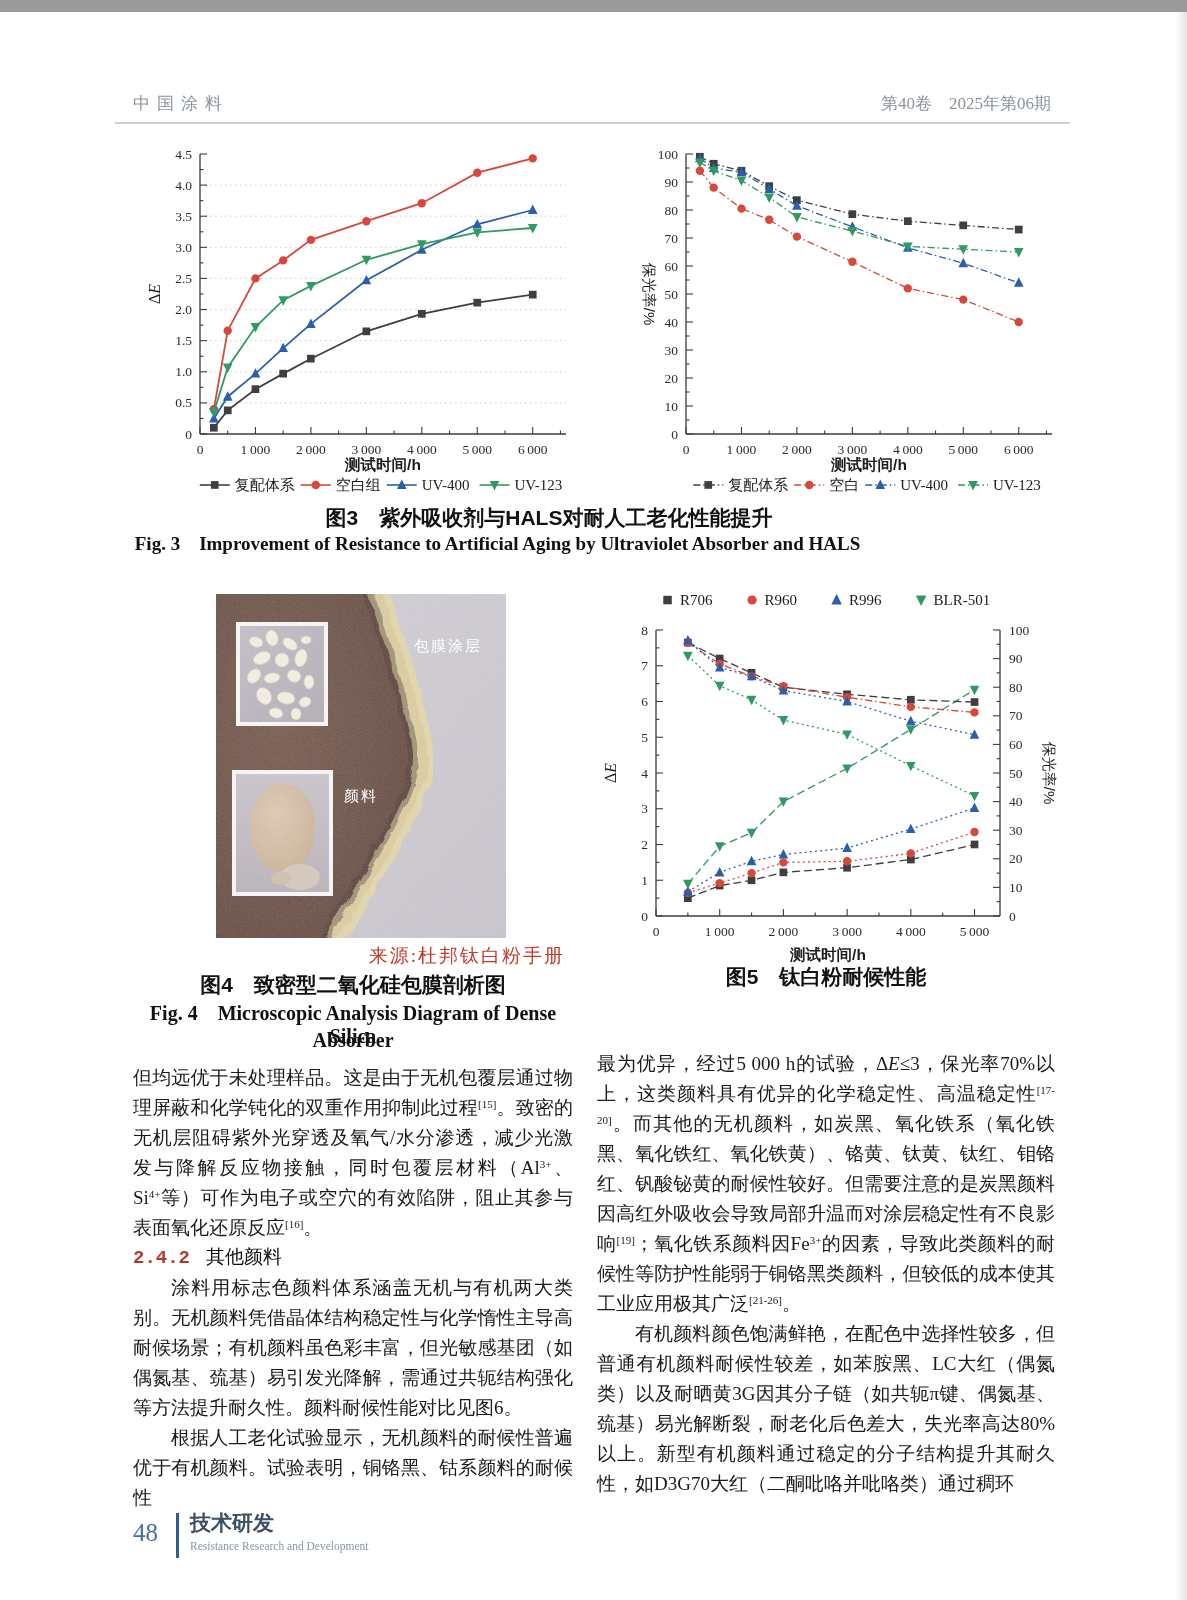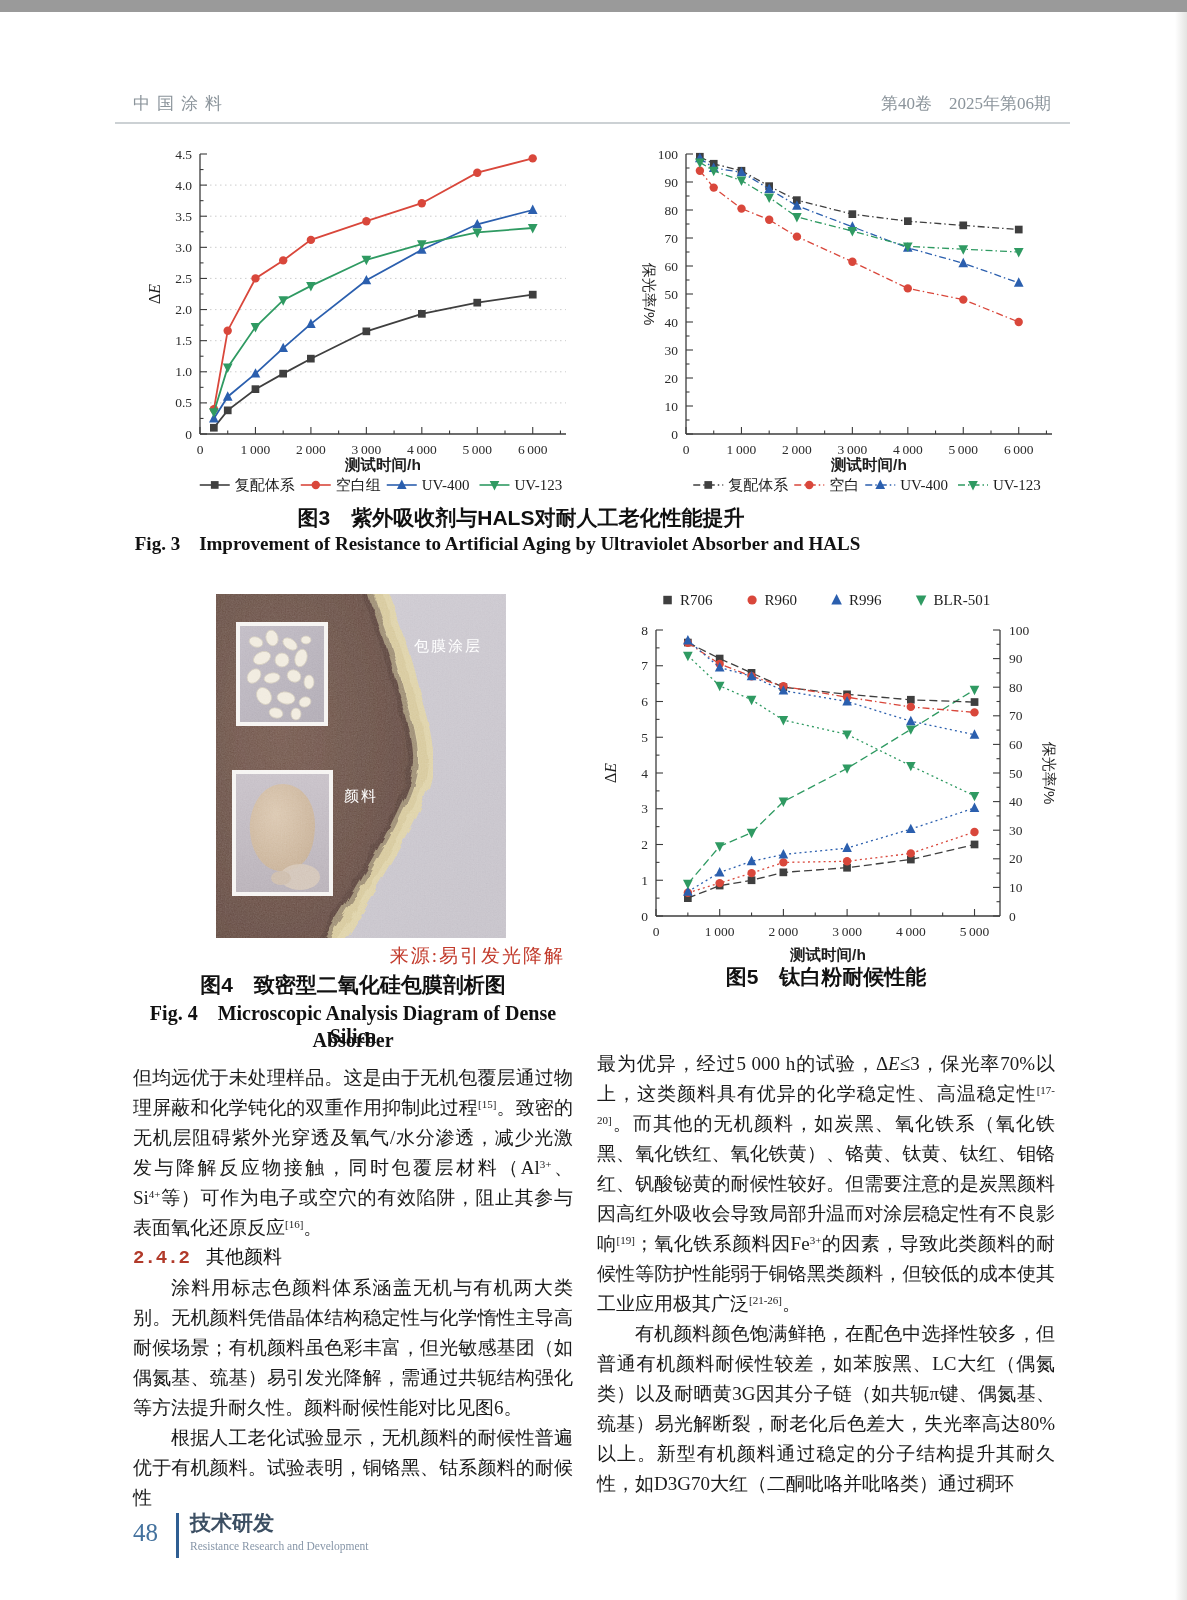--- a/index.html
+++ b/index.html
@@ -13,21 +13,21 @@
   .hdr-right{position:absolute;right:136px;top:80px;font-size:17px;color:#8b949b;}
   .hdr-rule{position:absolute;left:115px;top:110px;width:955px;height:1.5px;background:#ccd1d4;}
   svg.chart{position:absolute;}
   #c-fig3-left{left:138px;top:126px;}
   #c-fig3-right{left:618px;top:126px;}
   #c-fig5{left:598px;top:572px;}
   .cap-cn{font-family:"Liberation Sans",sans-serif;font-weight:bold;font-size:21px;
           color:#111;text-align:center;}
   .cap-en{font-family:"Liberation Serif",serif;font-weight:bold;font-size:19px;
           color:#111;text-align:center;}
-  .cap3-cn{position:absolute;left:0;width:1042px;top:492px;}
+  .cap3-cn{position:absolute;left:0;width:1042px;top:492px;padding-left:28px;}
   .cap3-en{position:absolute;left:0;width:995px;top:521px;}
   #fig4-art{position:absolute;left:216px;top:582px;}
   .fig4-source{position:absolute;left:133px;top:931px;width:432px;text-align:right;
           color:#c23a2b;font-size:19px;letter-spacing:2px;}
   .cap4-cn{position:absolute;left:133px;width:440px;top:959px;}
   .cap4-en1{position:absolute;left:133px;width:440px;top:990px;font-size:20px;}
   .cap4-en2{position:absolute;left:133px;width:440px;top:1017px;font-size:20px;}
   .cap5-cn{position:absolute;left:595px;width:462px;top:951px;}
   .cap5-en{position:absolute;left:595px;width:462px;top:981px;}
   .col{position:absolute;}
@@ -351,21 +351,21 @@
       <path d="M48,12 C68,12 81,30 81,52 C81,76 73,96 53,99 C33,102 18,85 16,60 C14,36 28,12 48,12 Z" fill="url(#blobG)"></path>
       <ellipse cx="66" cy="105" rx="20" ry="13" fill="#d2c2b2" opacity="0.9"></ellipse>
       <ellipse cx="47" cy="106" rx="10" ry="7" fill="#c9b7a5"></ellipse>
     </g>
 
     <text x="198" y="57" fill="#ffffff" font-size="15" letter-spacing="2" font-family="Liberation Sans, sans-serif">包膜涂层</text>
     <text x="128" y="207" fill="#ffffff" font-size="15" letter-spacing="2" font-family="Liberation Sans, sans-serif">颜料</text>
     <rect x="0" y="0" width="290" height="344" filter="url(#grain)" opacity="0.5"></rect>
   </svg>
 
-  <div class="fig4-source">来源:易引发光降解</div>
+  <div class="fig4-source">来源:杜邦钛白粉手册</div>
   <div class="cap-cn cap4-cn">图4　致密型二氧化硅包膜剖析图</div>
   <div class="cap-en cap4-en1">Fig. 4  Microscopic Analysis Diagram of Dense Silica</div>
   <div class="cap-en cap4-en2">Absorber</div>
 
   <svg id="c-fig5" class="chart" width="462" height="392" viewBox="0 0 462 392">
       <line x1="58" y1="46" x2="58" y2="332" stroke="#3c3c3c" stroke-width="1.3"></line>
       <line x1="58" y1="332" x2="402" y2="332" stroke="#3c3c3c" stroke-width="1.3"></line>
       <line x1="402" y1="46" x2="402" y2="332" stroke="#3c3c3c" stroke-width="1.3"></line>
       <line x1="58" x2="58" y1="332" y2="325" stroke="#3c3c3c" stroke-width="1.1"></line>
       <text x="58" y="352" font-size="13.5" text-anchor="middle" fill="#2c2c2c" font-family="Liberation Serif, serif">0</text>

